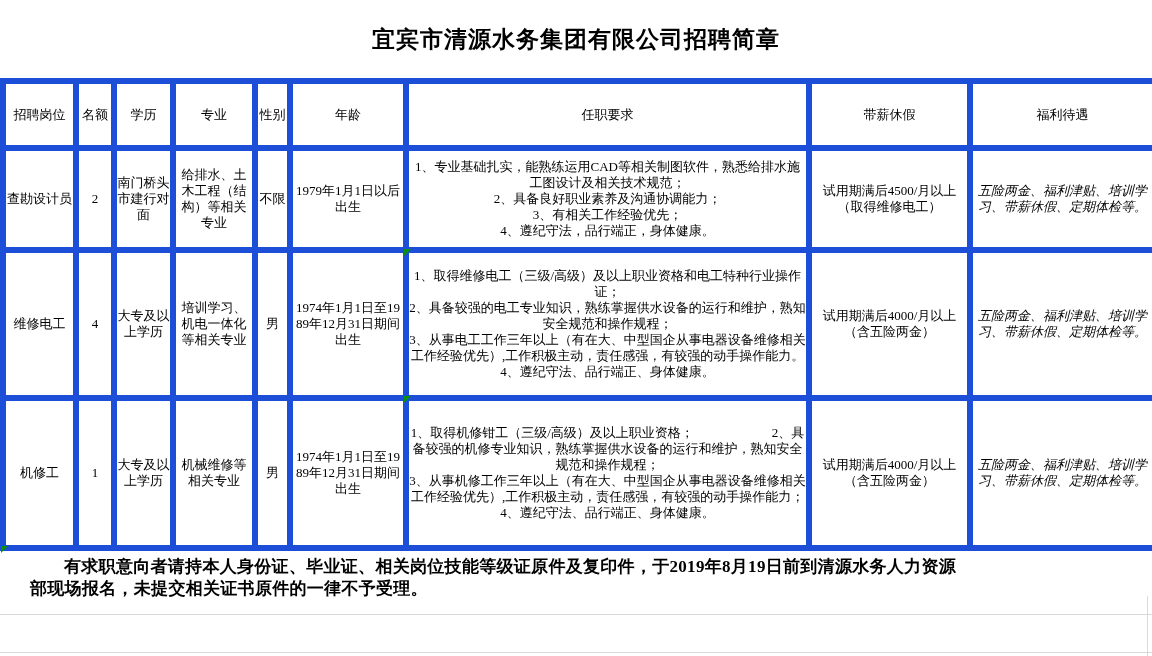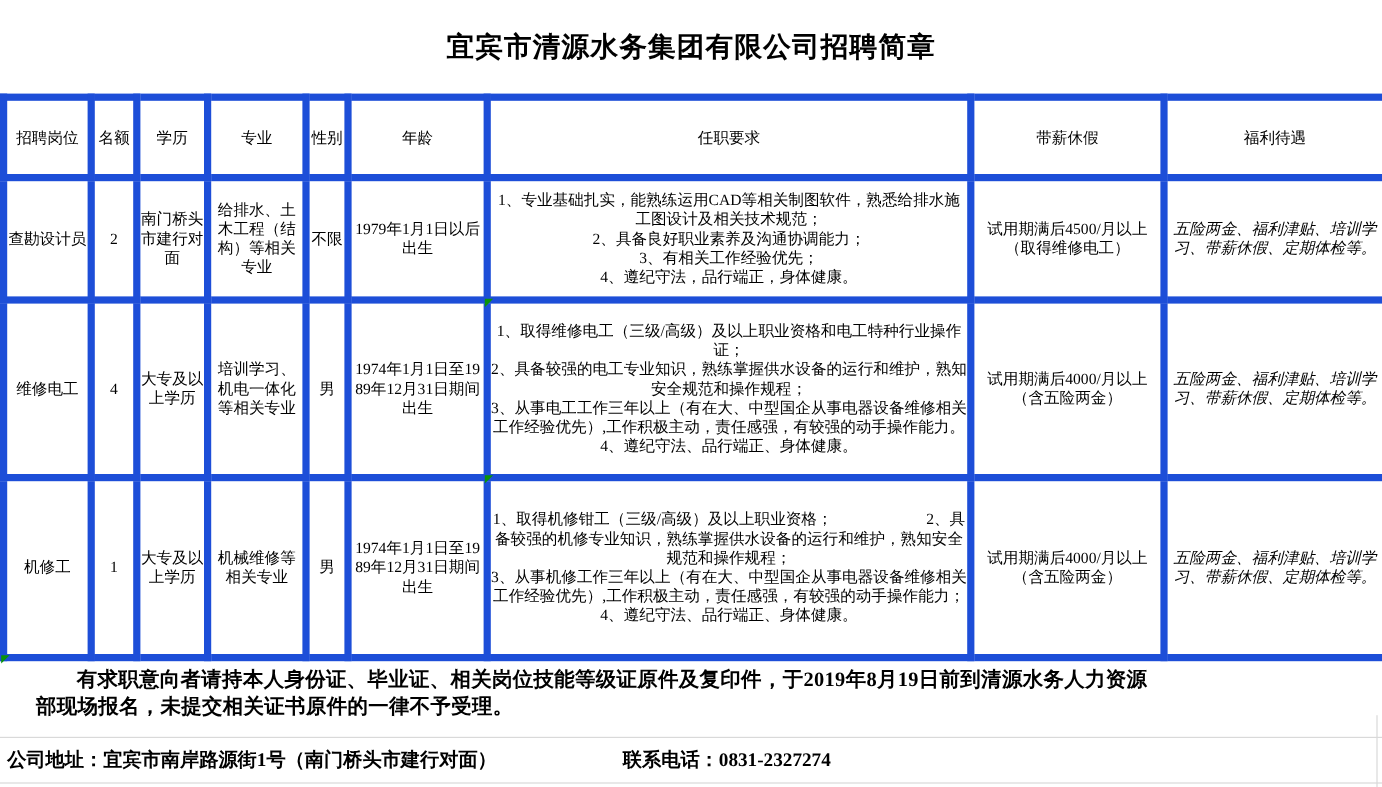--- a/index.html
+++ b/index.html
@@ -149,22 +149,18 @@
       </tr>
     </tbody>
   </table>
 
   <div id="note-block">有求职意向者请持本人身份证、毕业证、相关岗位技能等级证原件及复印件，于2019年8月19日前到清源水务人力资源部现场报名，未提交相关证书原件的一律不予受理。</div>
 
   <div class="gridline-h" style="top:614px;"></div>
   <div class="gridline-h" style="top:652px;"></div>
   <div class="gridline-v" style="left:1147px; top:596px; height:60px;"></div>
 
-  <div id="footer-row">
-    <span class="address"><span>公司地址：</span><span>宜宾市南岸路源街1号（南门桥头市建行对面）</span></span>
-    <span class="phone"><span>联系电话：</span><span>0831-2327274</span></span>
-  </div>
 
   <div class="err-tri" style="left:404px; top:249px;"></div>
   <div class="err-tri" style="left:404px; top:396px;"></div>
   <div class="err-tri" style="left:1px; top:546px;"></div>
 
 </div>
 
 </body></html>

